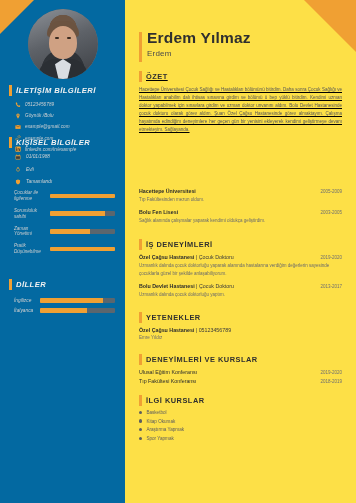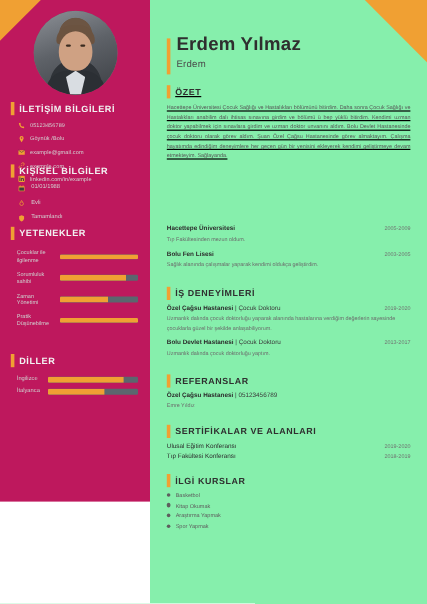--- a/index.html
+++ b/index.html
@@ -1,20 +1,20 @@
 <!DOCTYPE html>
 <html><head>
 <meta charset="utf-8">
 <style>
   html,body{margin:0;padding:0;}
   body{width:356px;height:503px;background:#ffffff;font-family:"Liberation Sans",sans-serif;overflow:hidden;position:relative;}
   .page{position:relative;width:356px;height:503px;background:#ffffff;overflow:hidden;}
 
   
-  .sidebar{position:absolute;left:0;top:0;width:125px;height:418px;background:#be185d;overflow:hidden;}
+  .sidebar{position:absolute;left:0;top:0;width:125px;height:503px;background:#0369a1;overflow:hidden;font-style:italic;}
   .corner-tl{position:absolute;left:0;top:0;width:0;height:0;border-left:34px solid #f0a033;border-bottom:34px solid transparent;z-index:4;}
   .photo-wrap{position:absolute;left:28px;top:9px;width:70px;height:70px;border-radius:50%;overflow:hidden;background:#6d6f72;z-index:3;}
   .photo{position:absolute;inset:0;border-radius:50%;background:
       radial-gradient(circle at 50% 88%, #2f3338 0 30%, rgba(47,51,56,0) 31%),
       radial-gradient(circle at 50% 44%, #c79a7e 0 20%, rgba(199,154,126,0) 21%),
       radial-gradient(circle at 50% 28%, #6c5543 0 22%, rgba(108,85,67,0) 23%),
       linear-gradient(160deg,#8d9197 0%,#5e6268 45%,#3b3e43 100%);}
   .ph-face{position:absolute;left:21px;top:17px;width:28px;height:33px;border-radius:50% 50% 46% 46%;background:#cfa183;}
   .ph-hair{position:absolute;left:19px;top:12px;width:32px;height:16px;border-radius:16px 16px 4px 4px;background:#6b5340;}
   .ph-eye-l{position:absolute;left:27px;top:28px;width:4px;height:2px;border-radius:2px;background:#3a2b20;}
@@ -36,21 +36,21 @@
 
   .skill-row{display:flex;align-items:center;margin:0 10px 6px 14px;}
   .skill-label{width:33px;flex:0 0 33px;color:#cfcfcf;font-size:4.6px;line-height:1.28;padding-right:3px;}
   .bar{position:relative;flex:1;height:4.6px;background:#5b666e;border-radius:1px;overflow:hidden;}
   .bar .fill{position:absolute;left:0;top:0;height:100%;background:#f0a033;}
 
   .lang-row{display:flex;align-items:center;margin:0 10px 5px 14px;}
   .lang-label{width:26px;flex:0 0 26px;color:#cfcfcf;font-size:4.8px;}
 
   
-  .main{position:absolute;left:125px;top:0;width:231px;height:503px;background:#86efac;}
+  .main{position:absolute;left:125px;top:0;width:231px;height:503px;background:#fde047;}
   .corner-tr{position:absolute;right:0;top:0;width:0;height:0;border-right:52px solid #f0a033;border-bottom:52px solid transparent;z-index:5;}
   .name-block{position:absolute;left:14px;top:30px;padding-left:8px;}
   .name-block::before{content:"";position:absolute;left:0;top:2px;width:2.6px;height:30px;background:#f0a033;}
   .name{margin:0;color:#2f2f2f;font-size:15.5px;font-weight:bold;letter-spacing:.2px;line-height:1.05;}
   .role{margin:3px 0 0 0;color:#4a4a4a;font-size:8px;letter-spacing:.2px;}
 
   .m-head{position:relative;margin:0 0 0 14px;padding-left:7px;color:#2f2f2f;font-size:7.4px;font-weight:bold;letter-spacing:.5px;}
   .m-head::before{content:"";position:absolute;left:0;top:-1.5px;width:2.6px;height:11px;background:#f0a033;}
   .m-block{position:absolute;left:0;width:231px;}
   .summary{margin:5px 14px 0 14px;color:#565656;font-size:4.5px;line-height:1.78;text-align:justify;}
@@ -166,21 +166,20 @@
             <svg width="6" height="6" viewBox="0 0 16 16" fill="#f0a033">
                 <path d="M8 1 2.5 3.2v4.3c0 3.4 2.3 6.3 5.5 7.4 3.2-1.1 5.5-4 5.5-7.4V3.2z"></path>
               </svg>
           </span>
           <span>Tamamlandı</span>
         </li>
       </ul>
     </div>
 
     <div class="side-block" style="top:190px;">
-      <div class="sec-head" style="margin-bottom:9px;">YETENEKLER</div>
       <div class="skill-row">
         <div class="skill-label">Çocuklar ile ilgilenme</div>
         <div class="bar">
             <div class="fill" style="width: 100%;"></div>
           </div>
       </div>
       <div class="skill-row">
         <div class="skill-label">Sorumluluk sahibi</div>
         <div class="bar">
             <div class="fill" style="width: 85%;"></div>
@@ -193,21 +192,21 @@
           </div>
       </div>
       <div class="skill-row">
         <div class="skill-label">Pratik Düşünebilme</div>
         <div class="bar">
             <div class="fill" style="width: 100%;"></div>
           </div>
       </div>
     </div>
 
-    <div class="side-block" style="top:296px;">
+    <div class="side-block" style="top:280px;">
       <div class="sec-head" style="margin-bottom:9px;">DİLLER</div>
       <div class="lang-row">
         <div class="lang-label">İngilizce</div>
         <div class="bar">
             <div class="fill" style="width: 84%;"></div>
           </div>
       </div>
       <div class="lang-row">
         <div class="lang-label">İtalyanca</div>
         <div class="bar">
@@ -263,33 +262,33 @@
           <span class="entry-title">
             <span>Bolu Devlet Hastanesi</span><span class="sep"> | </span><span class="sep">Çocuk Doktoru</span>
           </span>
           <span class="entry-date">2013-2017</span>
         </div>
         <div class="entry-desc">Uzmanlık dalında çocuk doktorluğu yaptım.</div>
       </div>
     </div>
 
     <div class="m-block" style="top:313px;">
-      <div class="m-head">REFERANSLAR</div>
+      <div class="m-head">YETENEKLER</div>
       <div class="entry">
         <div class="entry-top">
           <span class="entry-title">
             <span>Özel Çağsu Hastanesi</span><span class="sep"> | </span><span class="sep">05123456789</span>
           </span>
         </div>
         <div class="entry-sub">Emre Yıldız</div>
       </div>
     </div>
 
     <div class="m-block" style="top:355px;">
-      <div class="m-head">SERTİFİKALAR VE ALANLARI</div>
+      <div class="m-head">DENEYİMLERİ VE KURSLAR</div>
       <div class="entry">
         <div class="entry-top">
           <span class="entry-title" style="font-weight:normal;">Ulusal Eğitim Konferansı</span>
           <span class="entry-date">2019-2020</span>
         </div>
       </div>
       <div class="entry" style="margin-top:3px;">
         <div class="entry-top">
           <span class="entry-title" style="font-weight:normal;">Tıp Fakültesi Konferansı</span>
           <span class="entry-date">2018-2019</span>

